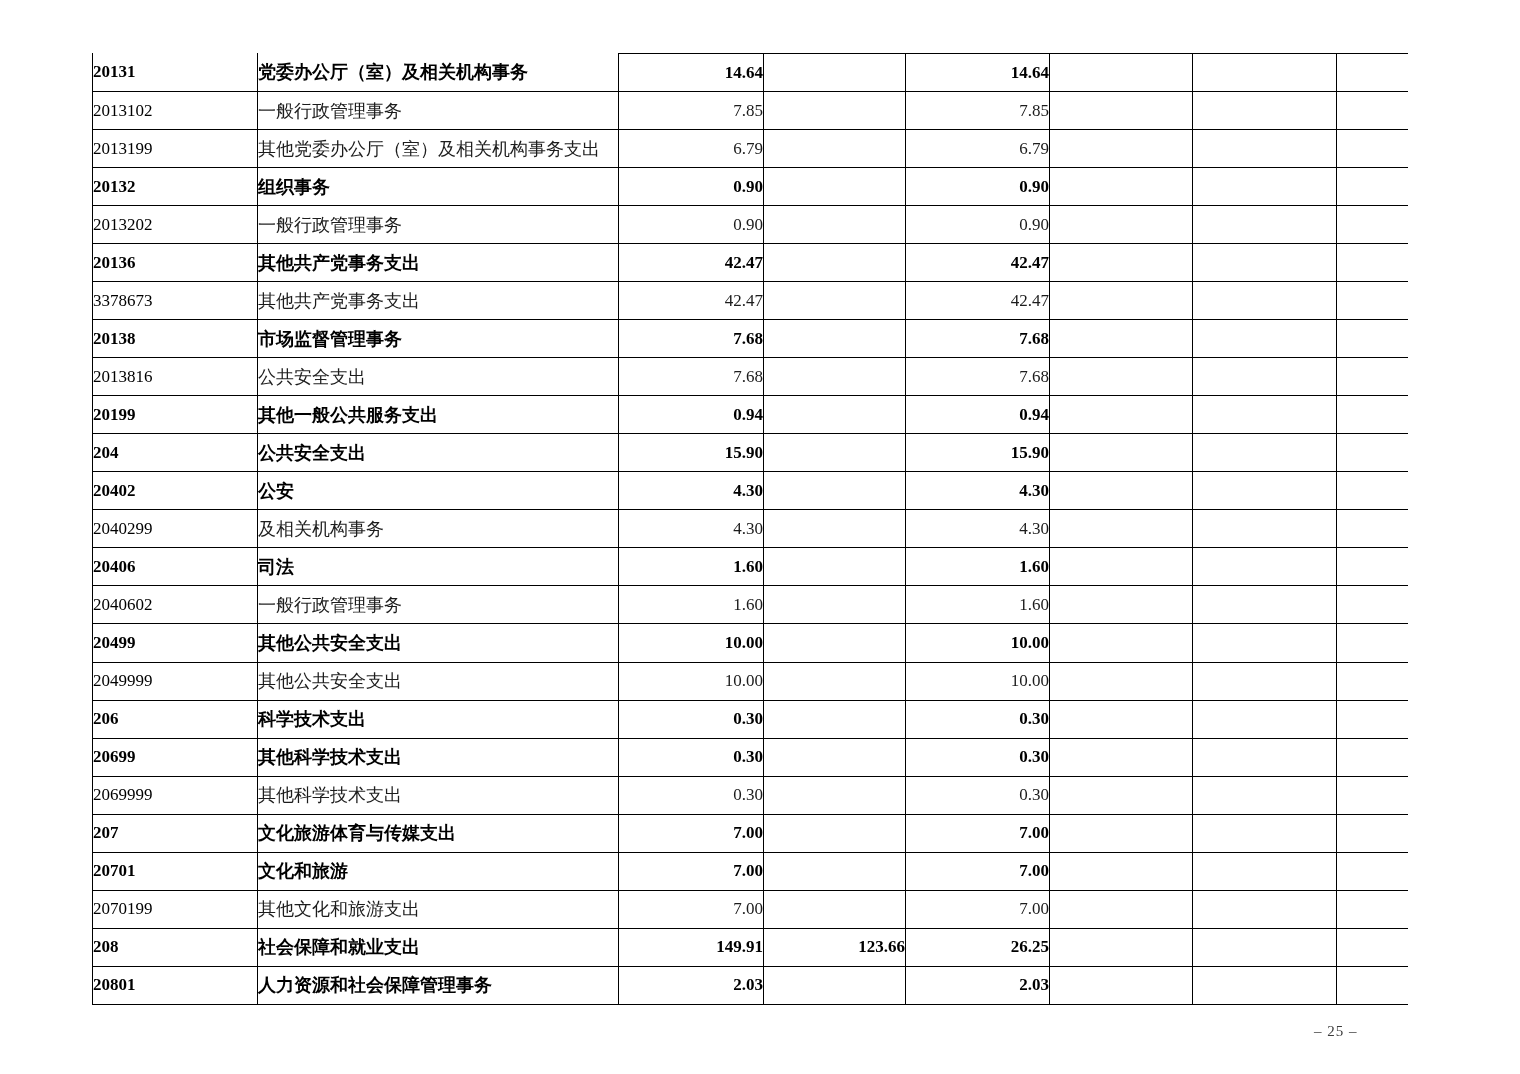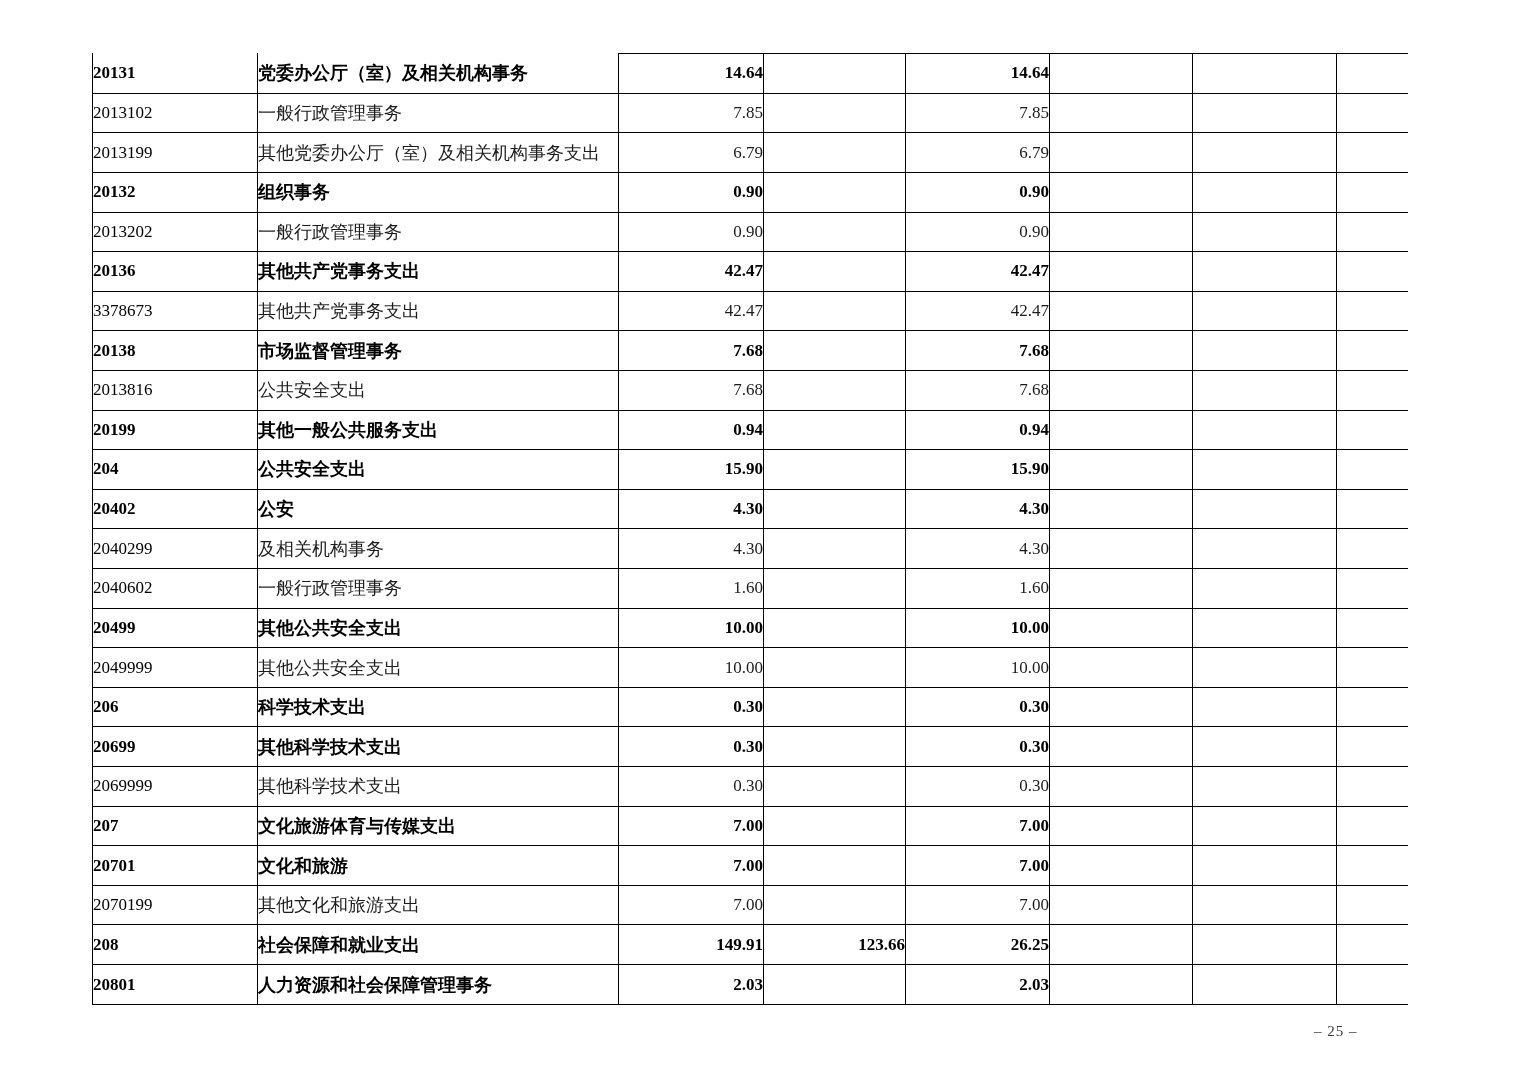--- a/index.html
+++ b/index.html
@@ -213,20 +213,30 @@
         <tr>
           <td class="code">2040299</td>
           <td class="name">及相关机构事务</td>
           <td class="val">4.30</td>
           <td class="val"></td>
           <td class="val">4.30</td>
           <td class="val"></td>
           <td class="val"></td>
           <td class="val"></td>
         </tr>
+        <tr class="bold">
+          <td class="code">20406</td>
+          <td class="name">司法</td>
+          <td class="val">1.60</td>
+          <td class="val"></td>
+          <td class="val">1.60</td>
+          <td class="val"></td>
+          <td class="val"></td>
+          <td class="val"></td>
+        </tr>
         <tr>
           <td class="code">2040602</td>
           <td class="name">一般行政管理事务</td>
           <td class="val">1.60</td>
           <td class="val"></td>
           <td class="val">1.60</td>
           <td class="val"></td>
           <td class="val"></td>
           <td class="val"></td>
         </tr>

